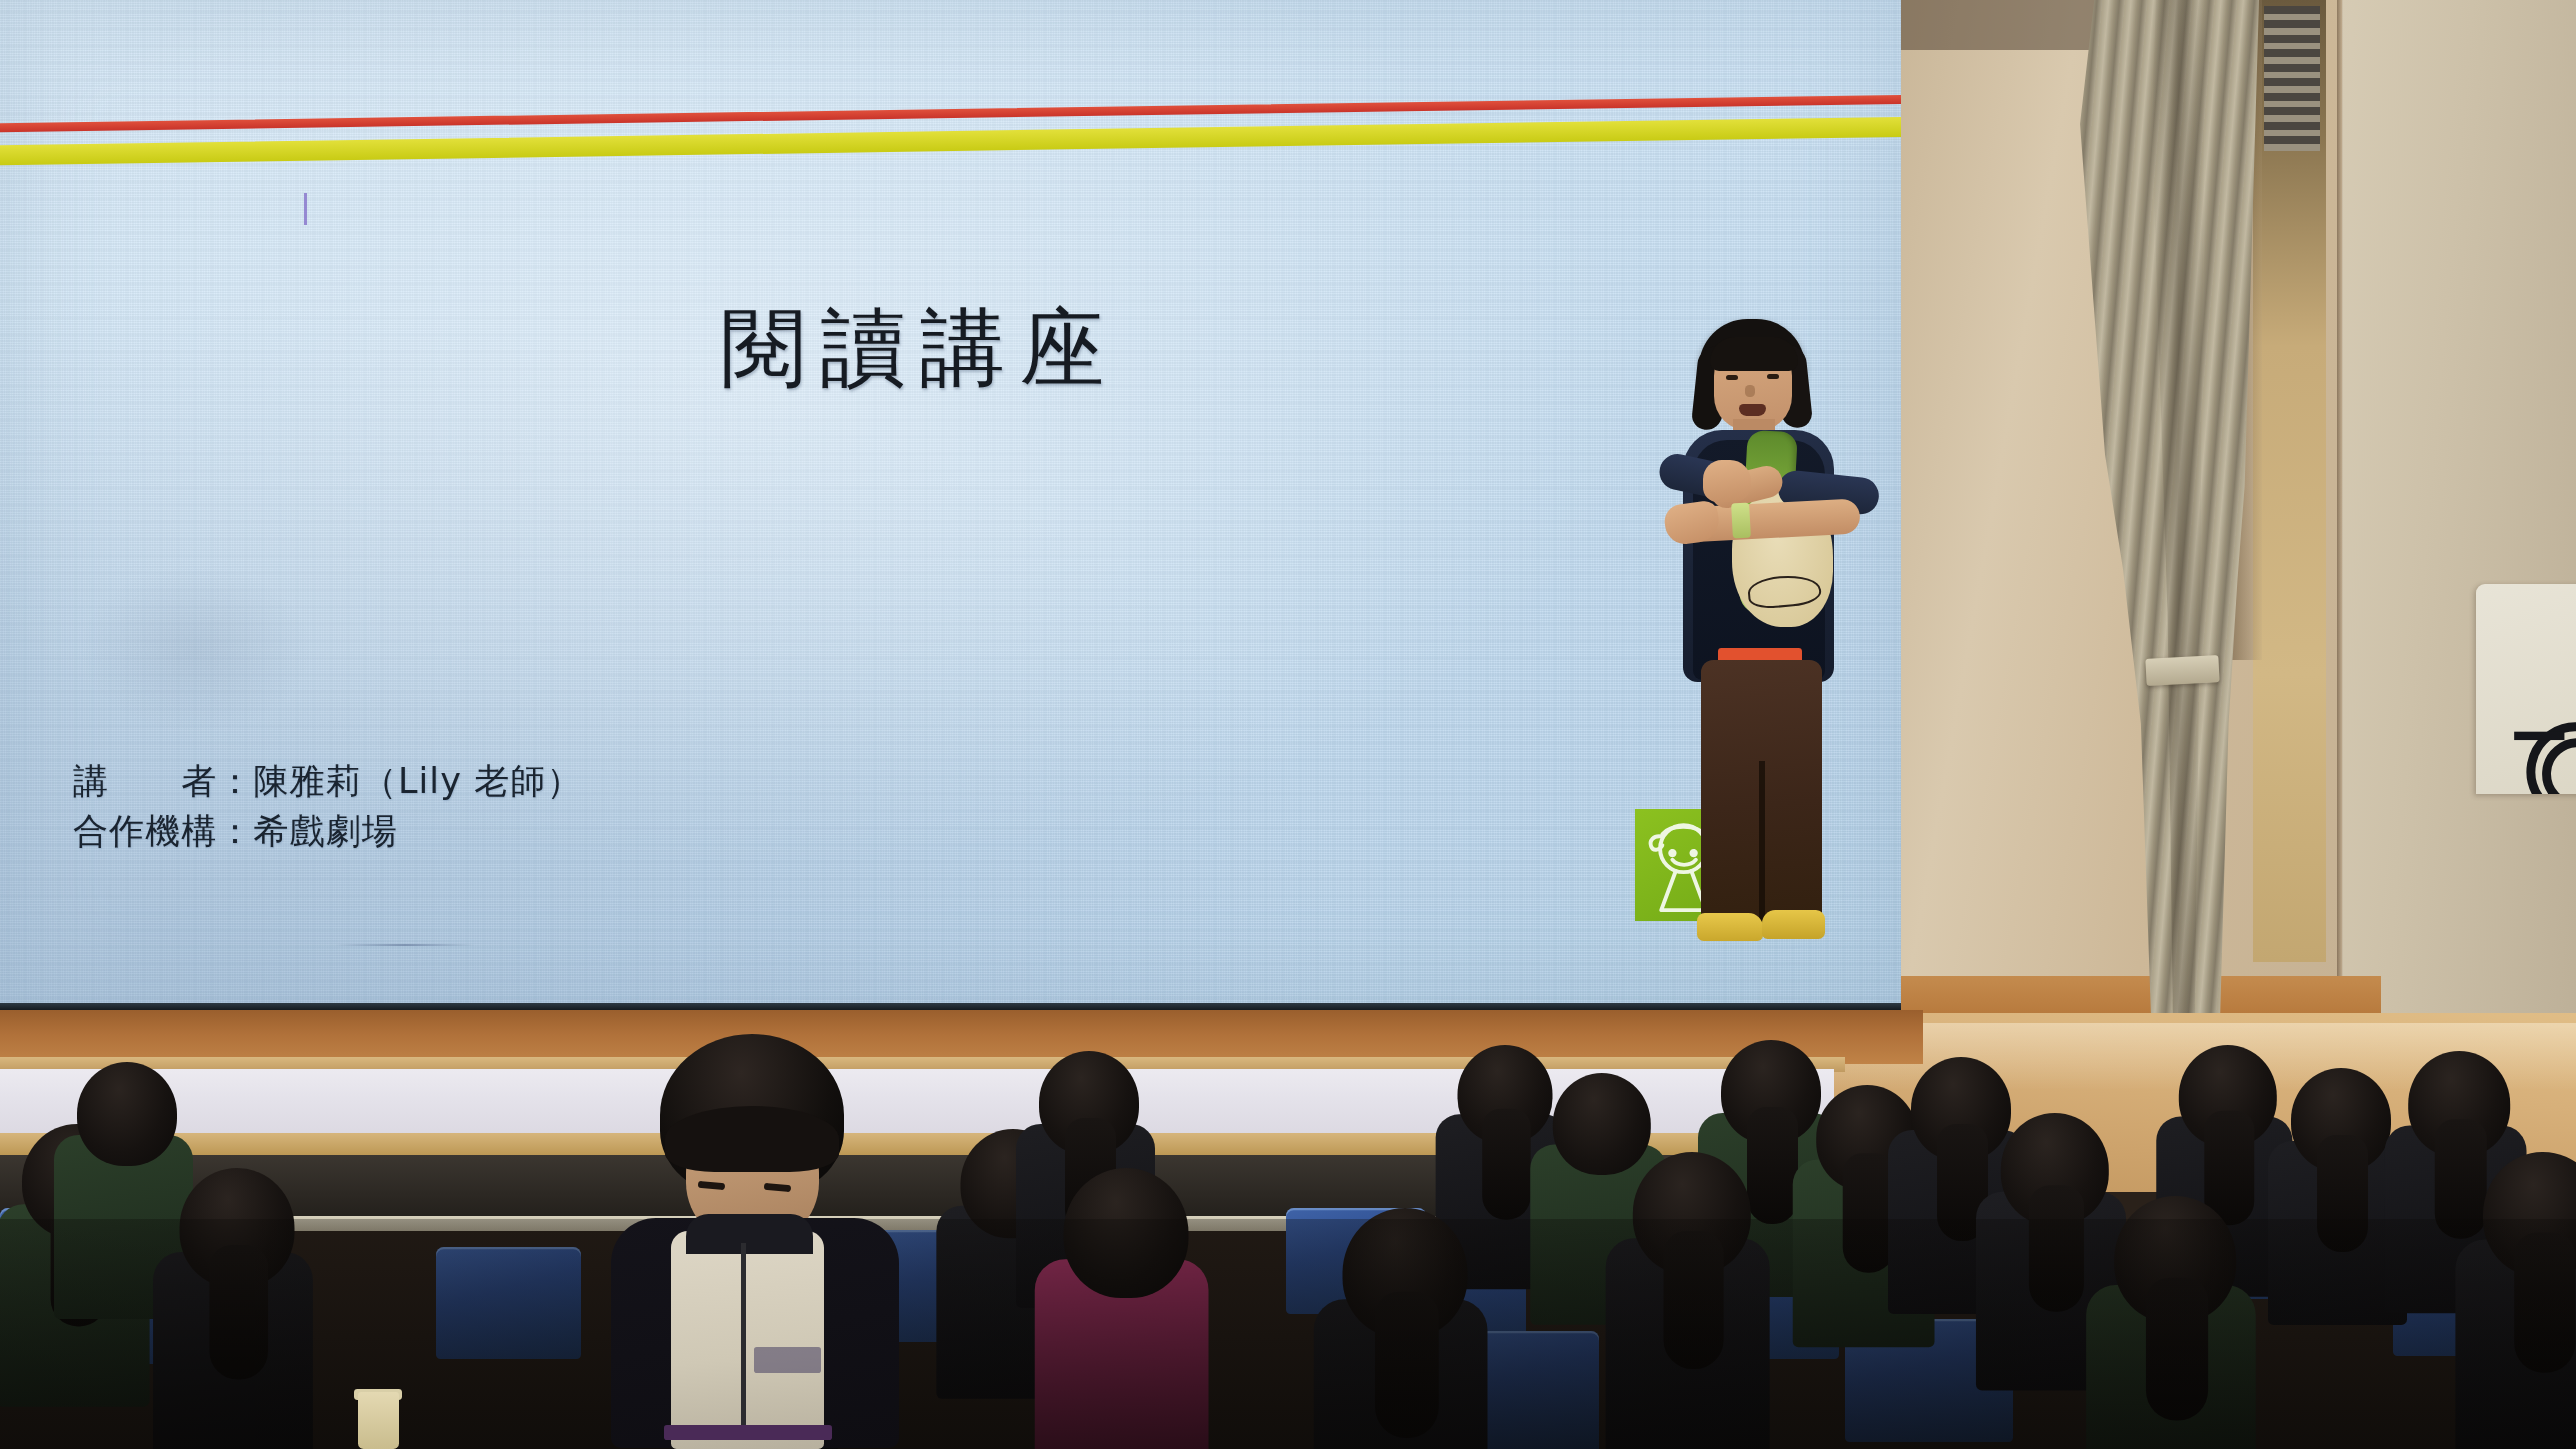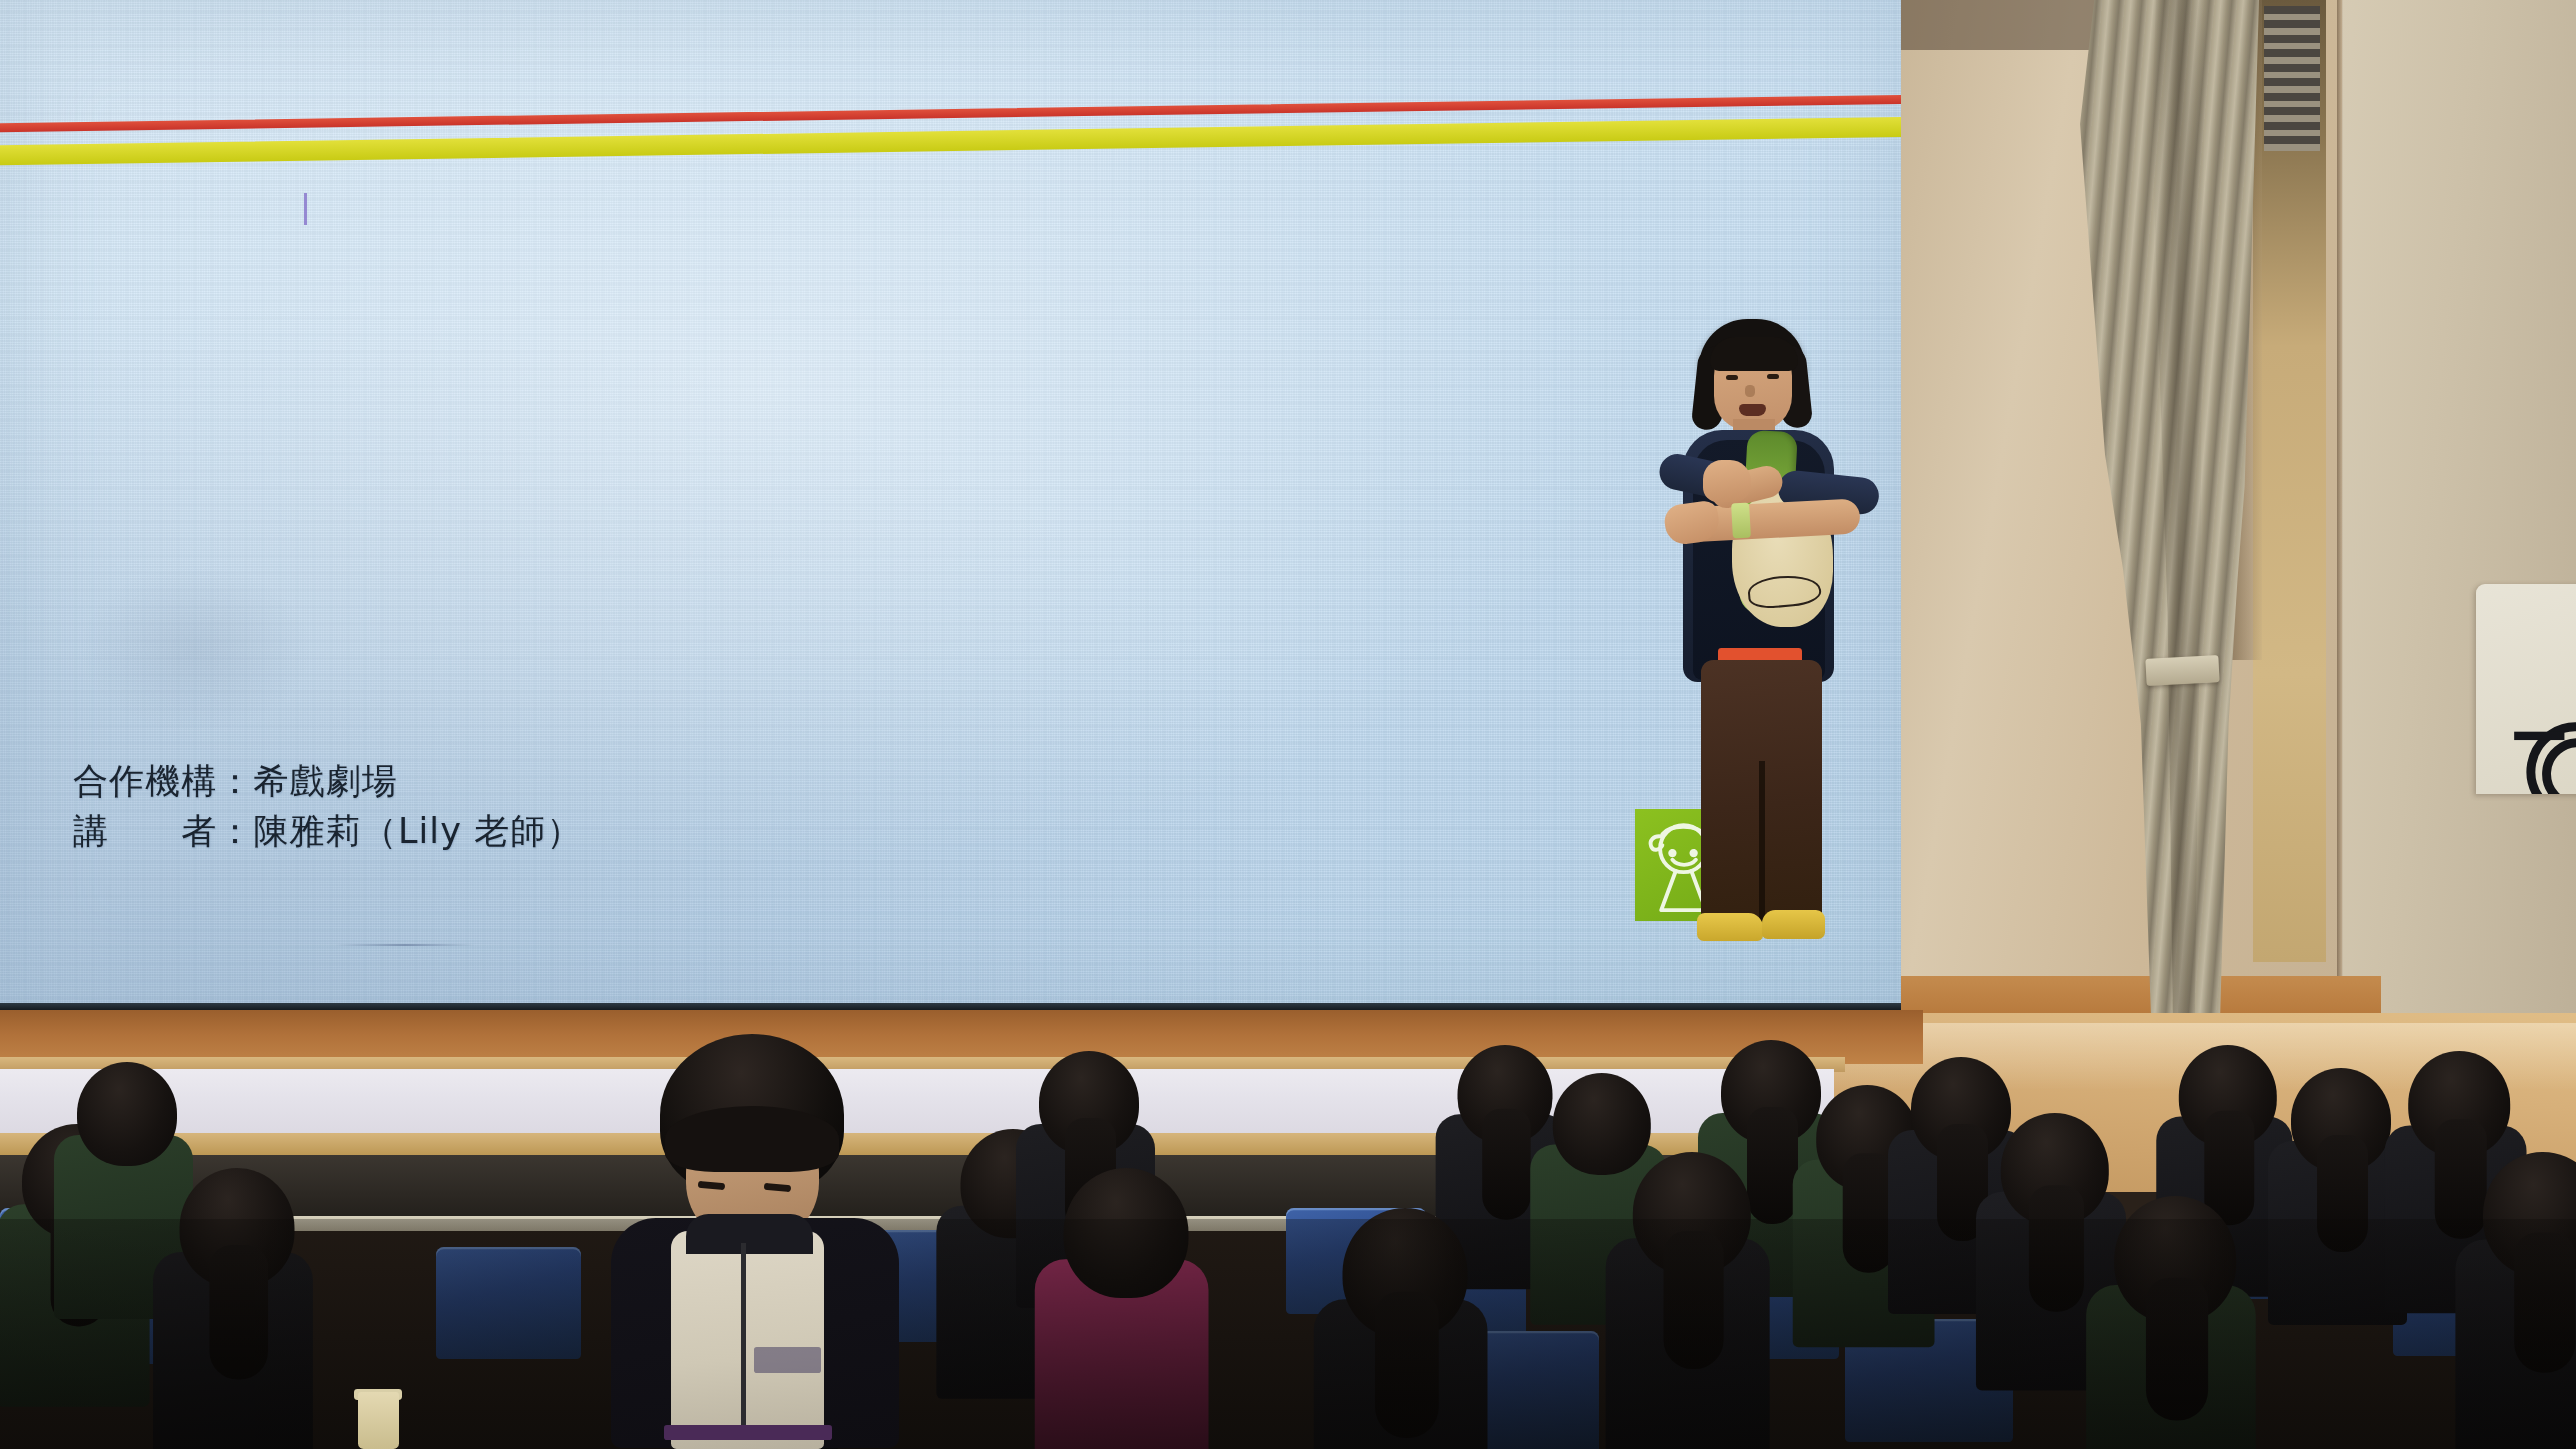--- a/index.html
+++ b/index.html
@@ -501,24 +501,25 @@
     <div class="screen-smudge"></div>
 
     <div class="deco-stripes">
       <div class="stripe-red"></div>
       <div class="stripe-yellow"></div>
     </div>
 
     <div class="tick-mark"></div>
     <div class="faint-line"></div>
 
+    <div class="slide-title">閱讀講座</div>
 
     <div class="slide-credits">
+      <span class="credit-line">講　　者：陳雅莉（Lily 老師）</span>
       <span class="credit-line">合作機構：希戲劇場</span>
-      <span class="credit-line">講　　者：陳雅莉（Lily 老師）</span>
     </div>
 
 
     <div class="green-logo">
       <svg class="girl-svg" viewBox="0 0 154 186">
         <g fill="none" stroke="#eef6e2" stroke-width="7" stroke-linecap="round" stroke-linejoin="round">
           <circle cx="78" cy="62" r="42"></circle>
           <path d="M40 36 C55 18, 102 18, 117 38"></path>
           <path d="M38 40 C24 38, 16 48, 20 58 C24 68, 36 64, 40 56"></path>
           <path d="M118 40 C132 38, 142 48, 138 58 C134 68, 122 64, 118 56"></path>

